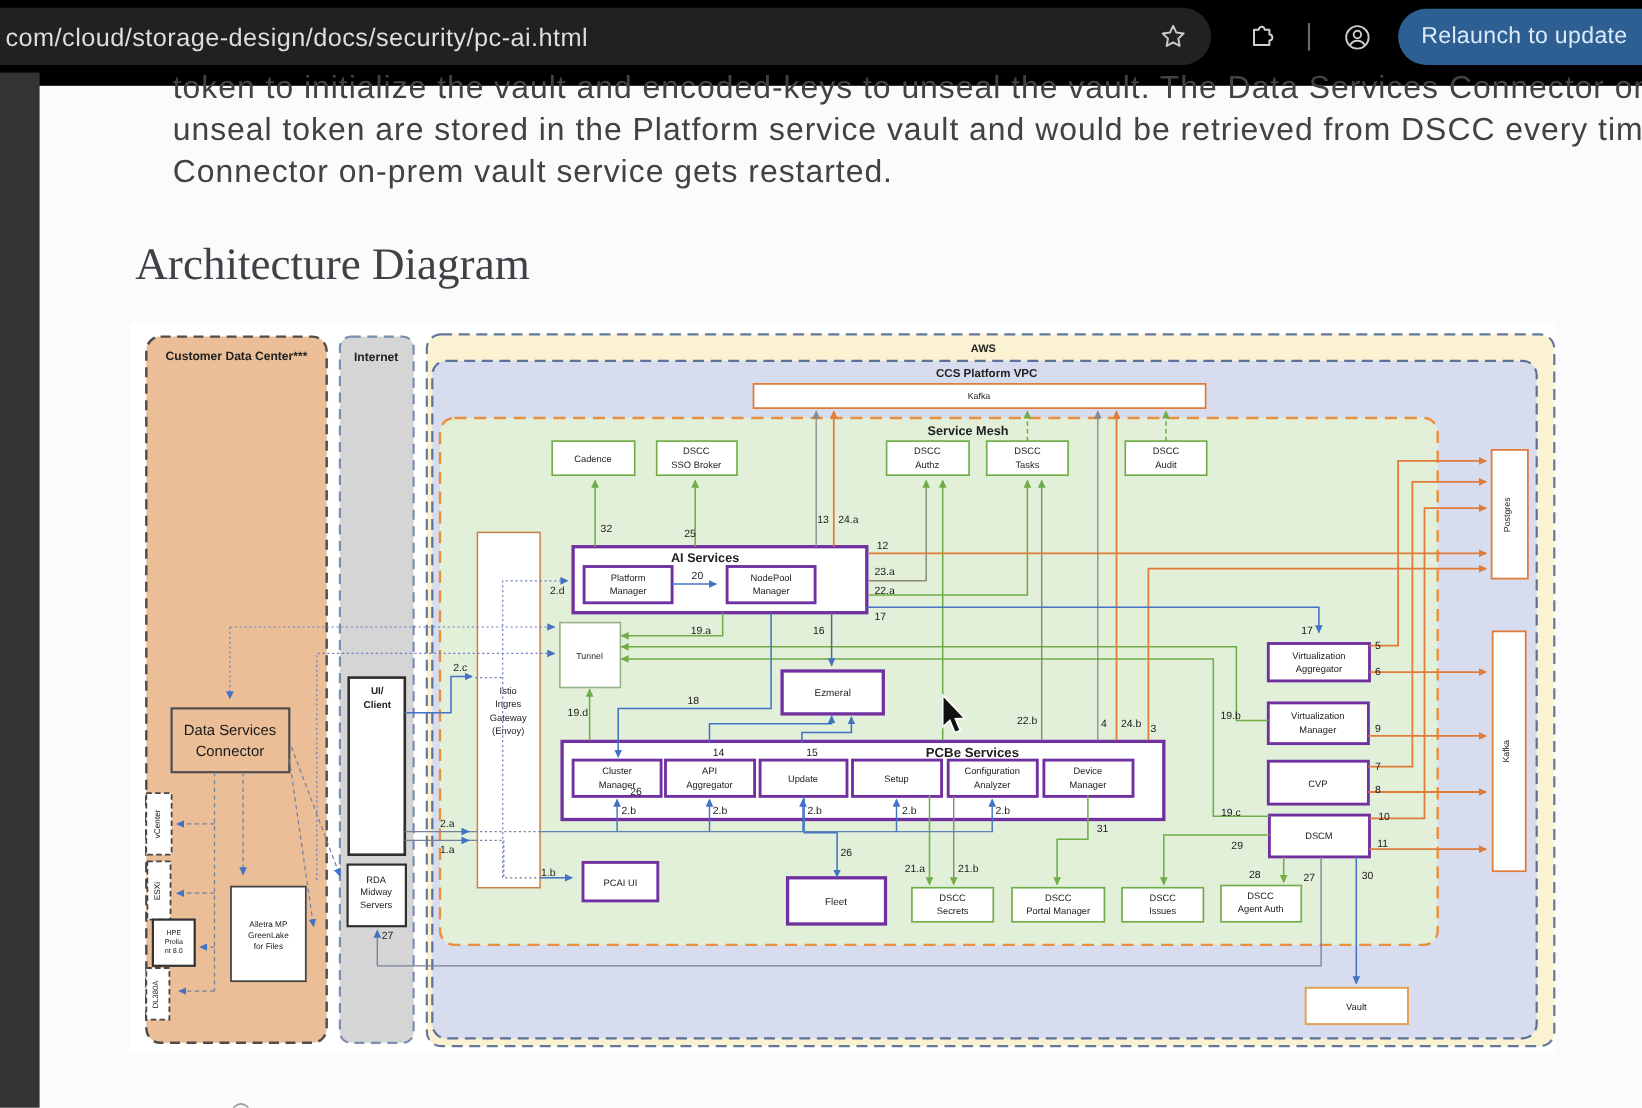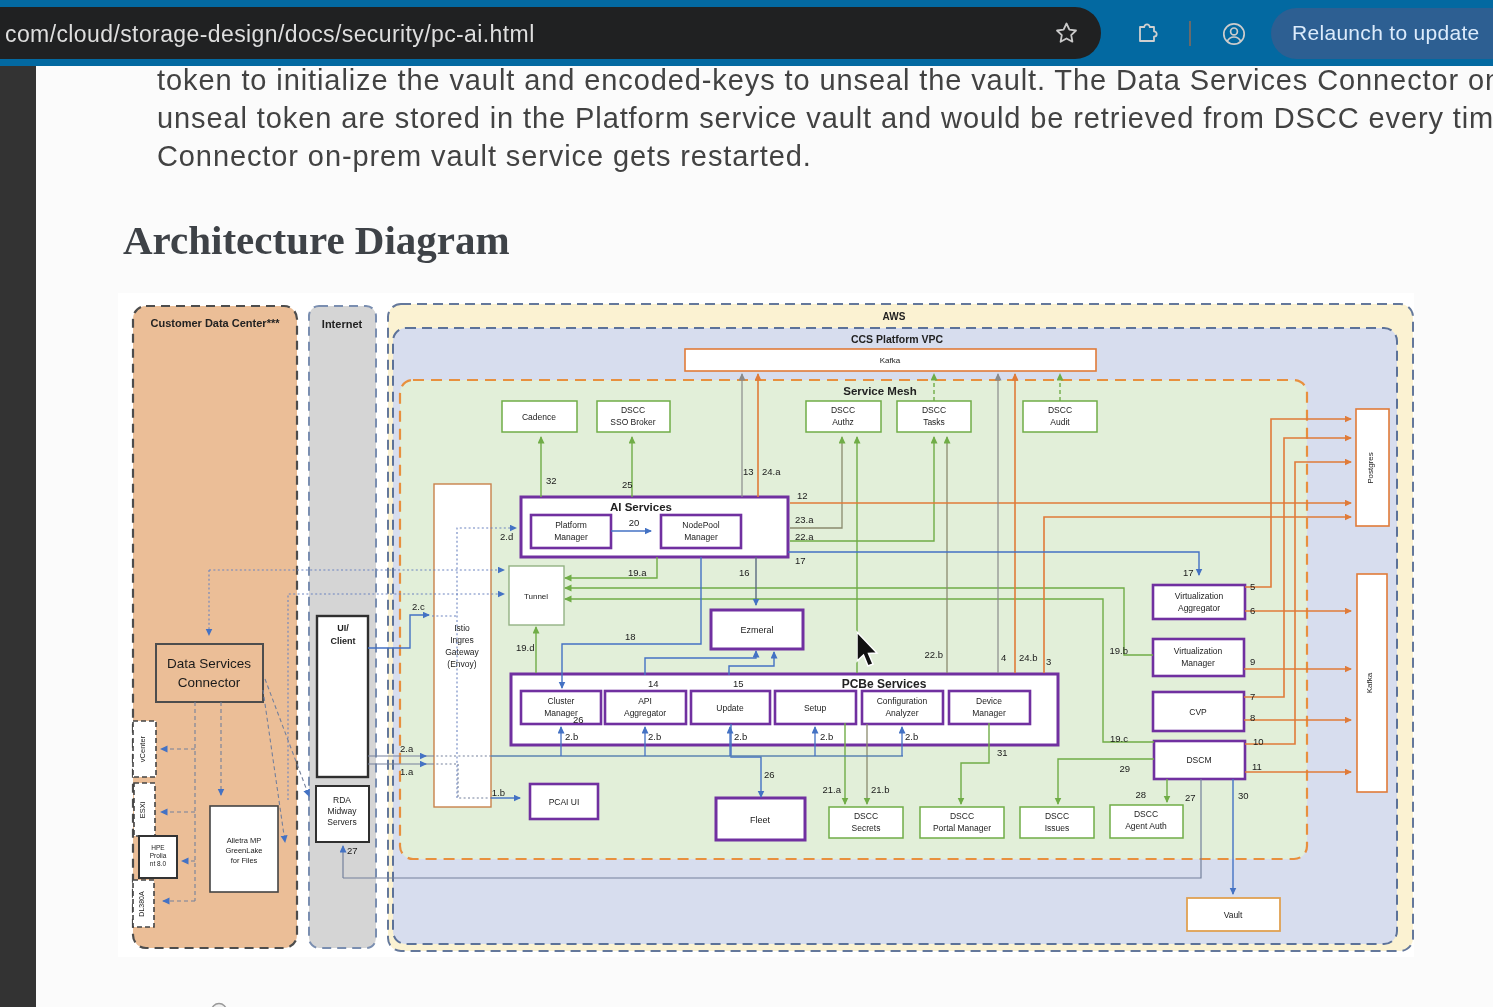--- a/index.html
+++ b/index.html
@@ -1,26 +1,26 @@
 <!DOCTYPE html>
 <html><head>
 <meta charset="utf-8">
 <style>
   html,body{margin:0;padding:0;width:1493px;height:1007px;overflow:hidden;background:#fbfbfb;}
   *{box-sizing:border-box;}
   .abs{position:absolute;}
-  #chrome{position:absolute;left:0;top:0;width:1493px;height:66px;background:#0369a1;}
+  #chrome{position:absolute;left:0;top:0;width:1493px;height:78px;background:#000000;}
   #urlpill{position:absolute;left:-40px;top:7px;width:1141px;height:52px;background:#202122;border-radius:26px;}
   #urltext{position:absolute;left:5px;top:21px;font-family:"Liberation Sans",sans-serif;font-size:23px;color:#dedede;letter-spacing:0.4px;}
   #sep{position:absolute;left:1189px;top:21px;width:2px;height:25px;background:#6a6a6a;}
   #relaunch{position:absolute;left:1271px;top:8px;width:260px;height:51px;background:#2d5f92;border-radius:26px;}
   #relaunch span{position:absolute;left:21px;top:13px;font-family:Liberation Sans, sans-serif;font-size:21px;color:#dcebfb;letter-spacing:0.3px;}
   #strip{position:absolute;left:0;top:66px;width:36px;height:941px;background:#333333;}
   #para{position:absolute;left:157px;top:62px;font-family:"Liberation Sans",sans-serif;font-size:29px;line-height:37.8px;color:#424242;letter-spacing:0.9px;white-space:nowrap;}
-  #head{position:absolute;left:123px;top:216px;font-family:"Liberation Serif",serif;font-weight:bold;font-size:41px;color:#3e4247;letter-spacing:0px;margin:0;}
+  #head{position:absolute;left:123px;top:216px;font-family:"Liberation Serif",serif;font-weight:normal;font-size:41px;color:#3e4247;letter-spacing:0px;margin:0;}
 </style>
 </head>
 <body>
 <div id="chrome">
   <div id="urlpill"></div>
   <div id="urltext">com/cloud/storage-design/docs/security/pc-ai.html</div>
   <svg class="abs" style="left:1054px;top:21px" width="25" height="25" viewBox="0 0 25 25" fill="none" stroke="#c9c9c9" stroke-width="1.8">
       <path d="M12.5 2.5l2.9 6.1 6.6.9-4.8 4.6 1.2 6.6-5.9-3.2-5.9 3.2 1.2-6.6L3 9.5l6.6-.9z" stroke-linejoin="round"></path>
     </svg>
   <svg class="abs" style="left:1135px;top:19px" width="25" height="29" viewBox="0 0 25 29">

